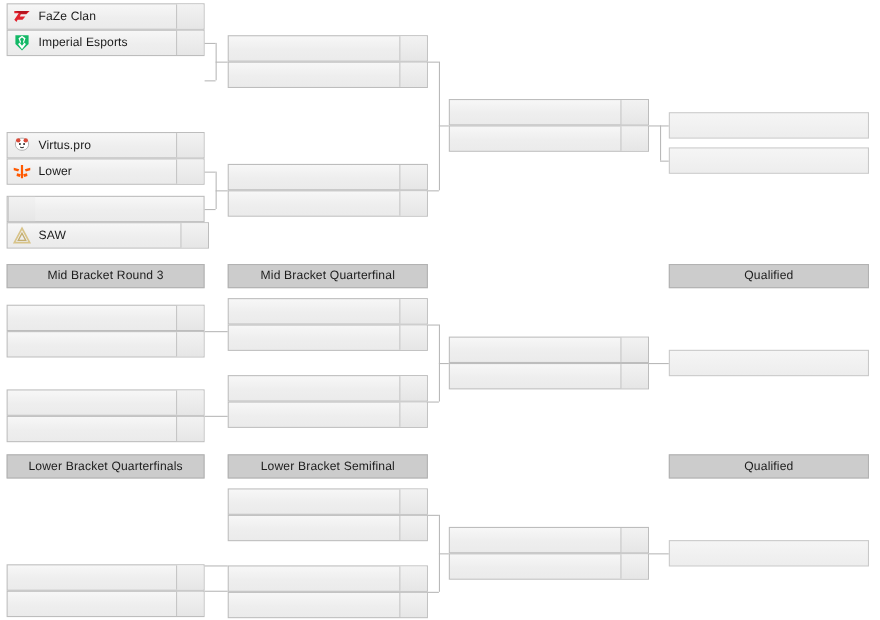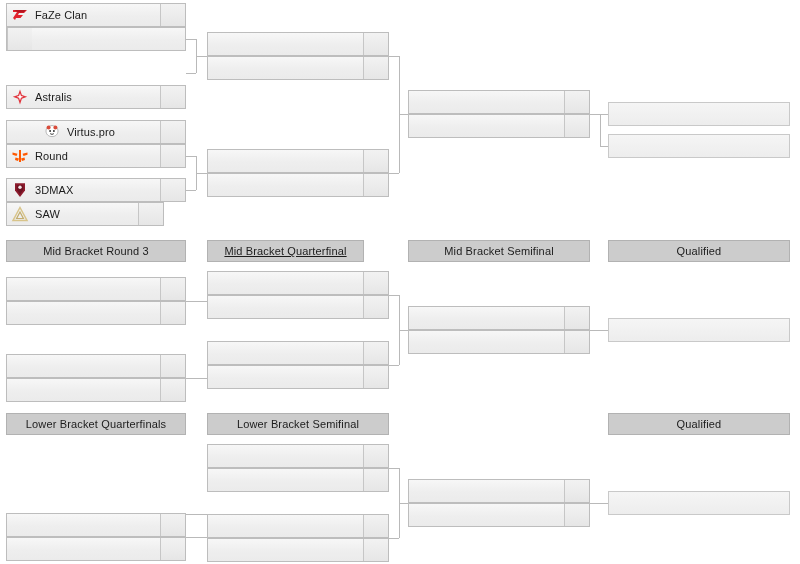--- a/index.html
+++ b/index.html
@@ -95,37 +95,35 @@
         <svg viewBox="0 0 20 20">
             <path d="M3 5h14l-3 3H9l-1 2h5l-2.5 3H6l-1 2 -2-2 2-3H5l2-3H3z" fill="#e1232e"></path>
             <path d="M4 5h12l-2.5 2.6H8.6" fill="#b5141f"></path>
           </svg>
       </span>
       <span class="teamName">FaZe Clan</span>
     </div>
     <div class="scoreCell"></div>
   </div>
   <div class="slot" style="left:6px;top:27px;width:180px;">
-    <div class="scoreCell"></div>
-  </div>
-
-  <div class="slot" style="left:6px;top:85px;width:180px;">
     <div class="nameCell">
       <span class="logo">
         <svg viewBox="0 0 20 20">
-            <path d="M10 2.5l1.9 5.4 5.3 1.9 -5.3 1.9 -1.9 5.8 -1.9-5.8 -5.3-1.9 5.3-1.9z" fill="#e1343c"></path>
-            <path d="M10 6.3l.9 2.6 2.5.9 -2.5.9 -.9 2.8 -.9-2.8 -2.5-.9 2.5-.9z" fill="#ffffff"></path>
+            <path d="M4 3h12v8l-6 6 -6-6z" fill="#13b866"></path>
+            <path d="M10 3.5l3.2 2.2 -1.4 4 1.8 1.4 -3.6 4.6 -3.6-4.6 1.8-1.4 -1.4-4z" fill="#ffffff"></path>
+            <path d="M10 5.2l1.8 1.3 -1 2.8 1.1.9 -1.9 2.5 -1.9-2.5 1.1-.9 -1-2.8z" fill="#13b866"></path>
           </svg>
       </span>
-      <span class="teamName">Astralis</span>
-    </div>
-    <div class="scoreCell"></div>
-  </div>
-
-  <div class="slot" style="left:6px;top:120px;width:180px;padding-left:32px;">
+      <span class="teamName">Imperial Esports</span>
+    </div>
+    <div class="scoreCell"></div>
+  </div>
+
+
+  <div class="slot" style="left:6px;top:120px;width:180px;">
     <div class="nameCell">
       <span class="logo">
         <svg viewBox="0 0 20 20">
             <path d="M4 9c0-3 2.7-5.4 6-5.4S16 6 16 9c0 3.3-2.6 5.6-6 5.6S4 12.3 4 9z" fill="#ffffff" stroke="#9a9a9a" stroke-width=".7"></path>
             <circle cx="6.6" cy="5.6" r="2" fill="#d94b3a"></circle>
             <circle cx="13.4" cy="5.6" r="2" fill="#d94b3a"></circle>
             <circle cx="8.1" cy="9" r=".9" fill="#222"></circle>
             <circle cx="11.9" cy="9" r=".9" fill="#222"></circle>
             <path d="M8.2 11.6c.9.9 2.7.9 3.6 0" fill="none" stroke="#222" stroke-width=".9"></path>
           </svg>
@@ -138,39 +136,29 @@
     <div class="nameCell">
       <span class="logo">
         <svg viewBox="0 0 20 20">
             <path d="M2.5 6.5l5 1.3 -1 2.2 -4 -1.2z" fill="#ff5900"></path>
             <path d="M17.5 6.5l-5 1.3 1 2.2 4 -1.2z" fill="#ff5900"></path>
             <path d="M9 4h2v12H9z" fill="#ff5900"></path>
             <path d="M5.5 11.5l3.5 1 -1 2.5 -3-1z" fill="#ff5900"></path>
             <path d="M14.5 11.5l-3.5 1 1 2.5 3-1z" fill="#ff5900"></path>
           </svg>
       </span>
-      <span class="teamName">Round</span>
+      <span class="teamName">Lower</span>
     </div>
     <div class="scoreCell"></div>
   </div>
 
   <div class="slot" style="left:6px;top:178px;width:180px;">
-    <div class="nameCell">
-      <span class="logo">
-        <svg viewBox="0 0 20 20">
-            <path d="M5 3.2h10v7.2L10 17 5 10.4z" fill="#8d1b2d"></path>
-            <path d="M6.8 5.2h6.4v4.8L10 14.2 6.8 10z" fill="#6d1222"></path>
-            <circle cx="10" cy="7.2" r="1.7" fill="#f0e3e6"></circle>
-          </svg>
-      </span>
-      <span class="teamName">3DMAX</span>
-    </div>
-    <div class="scoreCell"></div>
-  </div>
-  <div class="slot" style="left:6px;top:202px;width:158px;">
+    <div class="scoreCell"></div>
+  </div>
+  <div class="slot" style="left:6px;top:202px;width:184px;">
     <div class="nameCell">
       <span class="logo">
         <svg viewBox="0 0 20 20">
             <path d="M10 3.5L17 16.5H3z" fill="none" stroke="#d8c48a" stroke-width="1.5"></path>
             <path d="M10 8L13.4 14.5H6.6z" fill="none" stroke="#c3ad6e" stroke-width="1.2"></path>
           </svg>
       </span>
       <span class="teamName">SAW</span>
     </div>
     <div class="scoreCell"></div>
@@ -242,22 +230,21 @@
 
   </div>
   <div class="slot plain noScore" style="left:608px;top:134px;width:182px;">
     <div class="nameCell">
       <span class="teamName"></span>
     </div>
 
   </div>
 
   <div class="roundHeader" style="left:6px;top:240px;width:180px;">Mid Bracket Round 3</div>
-  <div class="roundHeader" style="left:207px;top:240px;width:157px;text-decoration:underline;">Mid Bracket Quarterfinal</div>
-  <div class="roundHeader" style="left:408px;top:240px;width:182px;">Mid Bracket Semifinal</div>
+  <div class="roundHeader" style="left:207px;top:240px;width:182px;">Mid Bracket Quarterfinal</div>
   <div class="roundHeader" style="left:608px;top:240px;width:182px;">Qualified</div>
 
   <div class="slot" style="left:6px;top:277px;width:180px;">
     <div class="nameCell">
       <span class="teamName"></span>
     </div>
     <div class="scoreCell"></div>
   </div>
   <div class="slot" style="left:6px;top:301px;width:180px;">
     <div class="nameCell">

